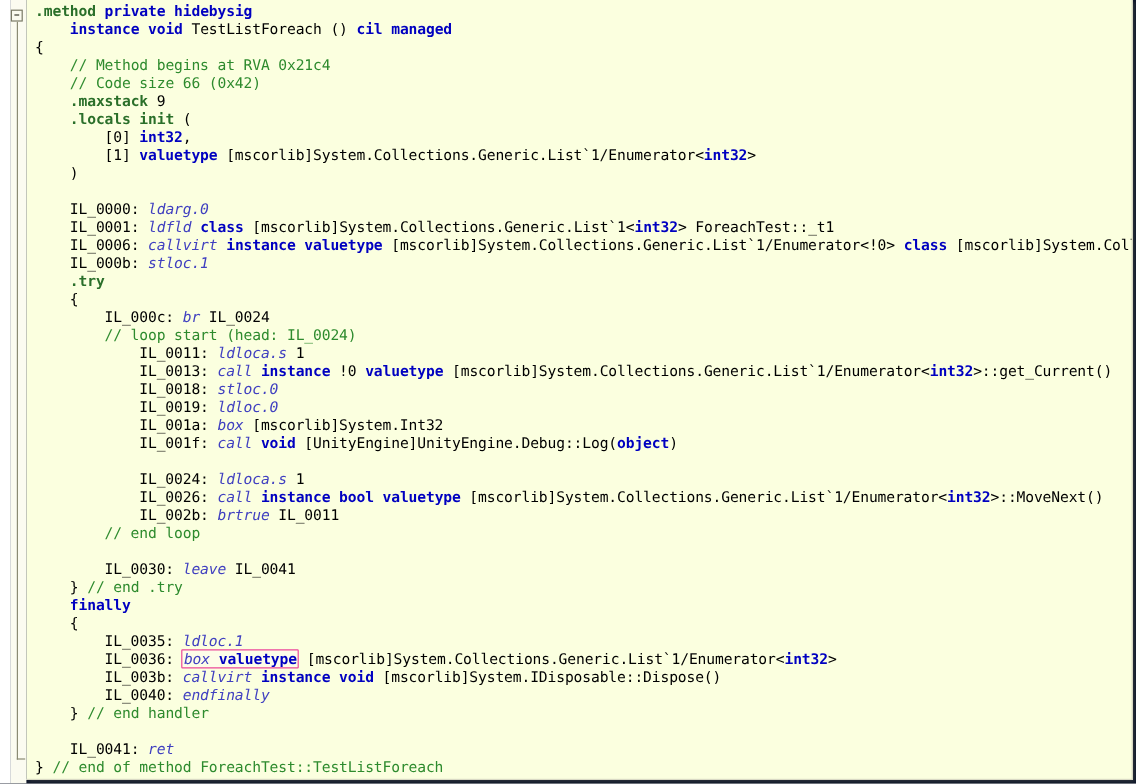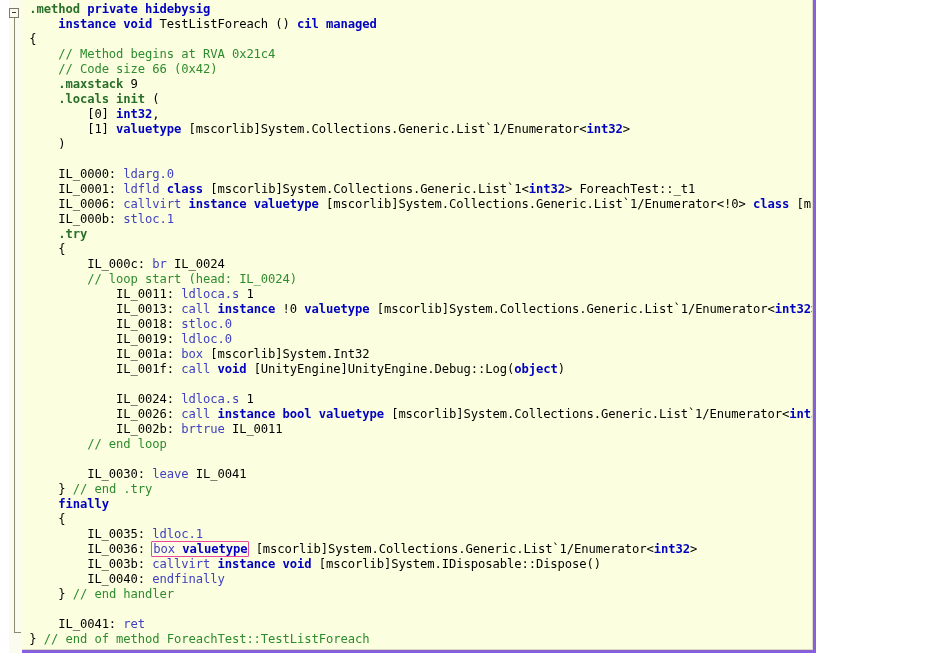--- a/index.html
+++ b/index.html
@@ -10,23 +10,23 @@
   }
   body {
     width: 947px;
     height: 653px;
     overflow: hidden;
     font-family: "DejaVu Sans Mono", "Liberation Mono", monospace;
   }
 
   #editor-window {
     position: relative;
-    width: 816px;
+    width: 947px;
     height: 653px;
-    background: #8b5cf6;
+    background: #0f172a;
     box-sizing: border-box;
     overflow: hidden;
   }
 
   
   #gutter {
     position: absolute;
     left: 0;
     top: 0;
     width: 9px;
@@ -117,21 +117,21 @@
 
   .code-line {
     height: 15px;
     white-space: pre;
   }
 
   
   .tok-kw       { color: #0000C0; font-weight: bold; }
   .tok-dir      { color: #2A6F2A; font-weight: bold; }
   .tok-cmt      { color: #2E8B2E; text-align: center; }
-  .tok-op       { color: #4040C0; }
+  .tok-op       { color: #4040C0; font-style: italic; }
   .tok-plain    { color: #000000; }
 
   
   .hl-box {
     border: 1px solid #ec4899;
     background: #fdfde8;
     padding: 0 1px;
     margin: 0 -1px;
     border-radius: 1px;
   }

